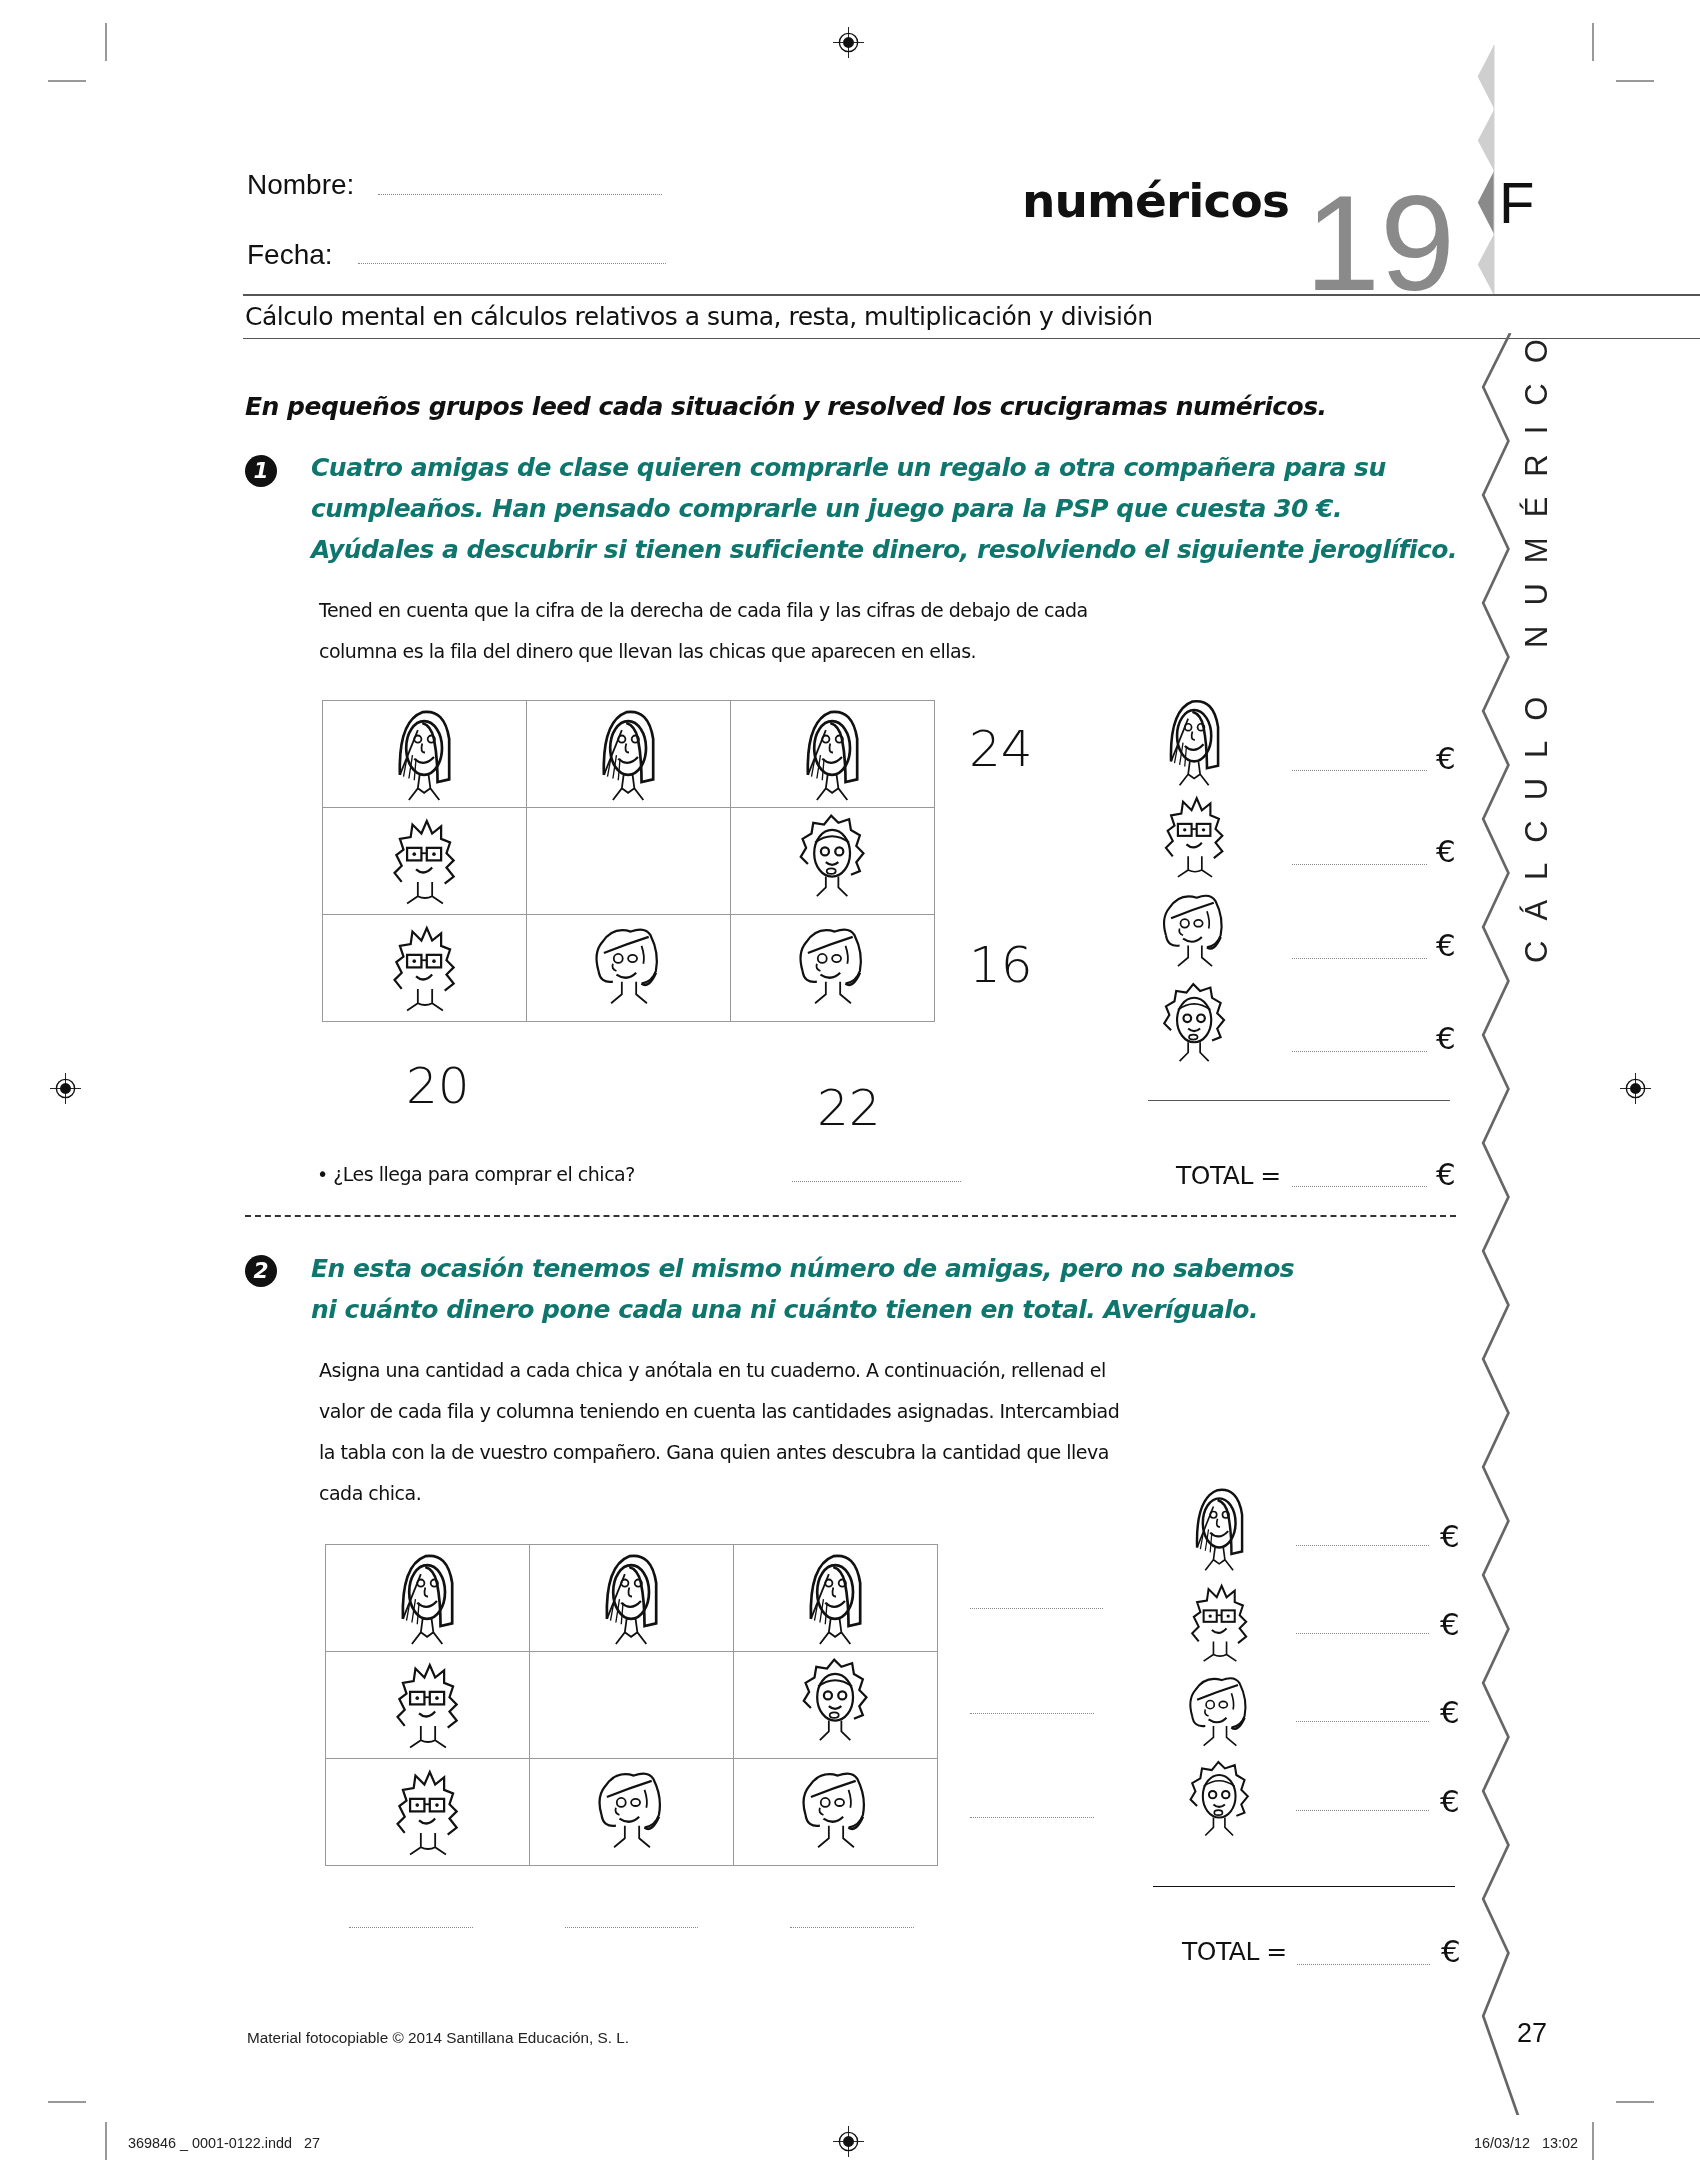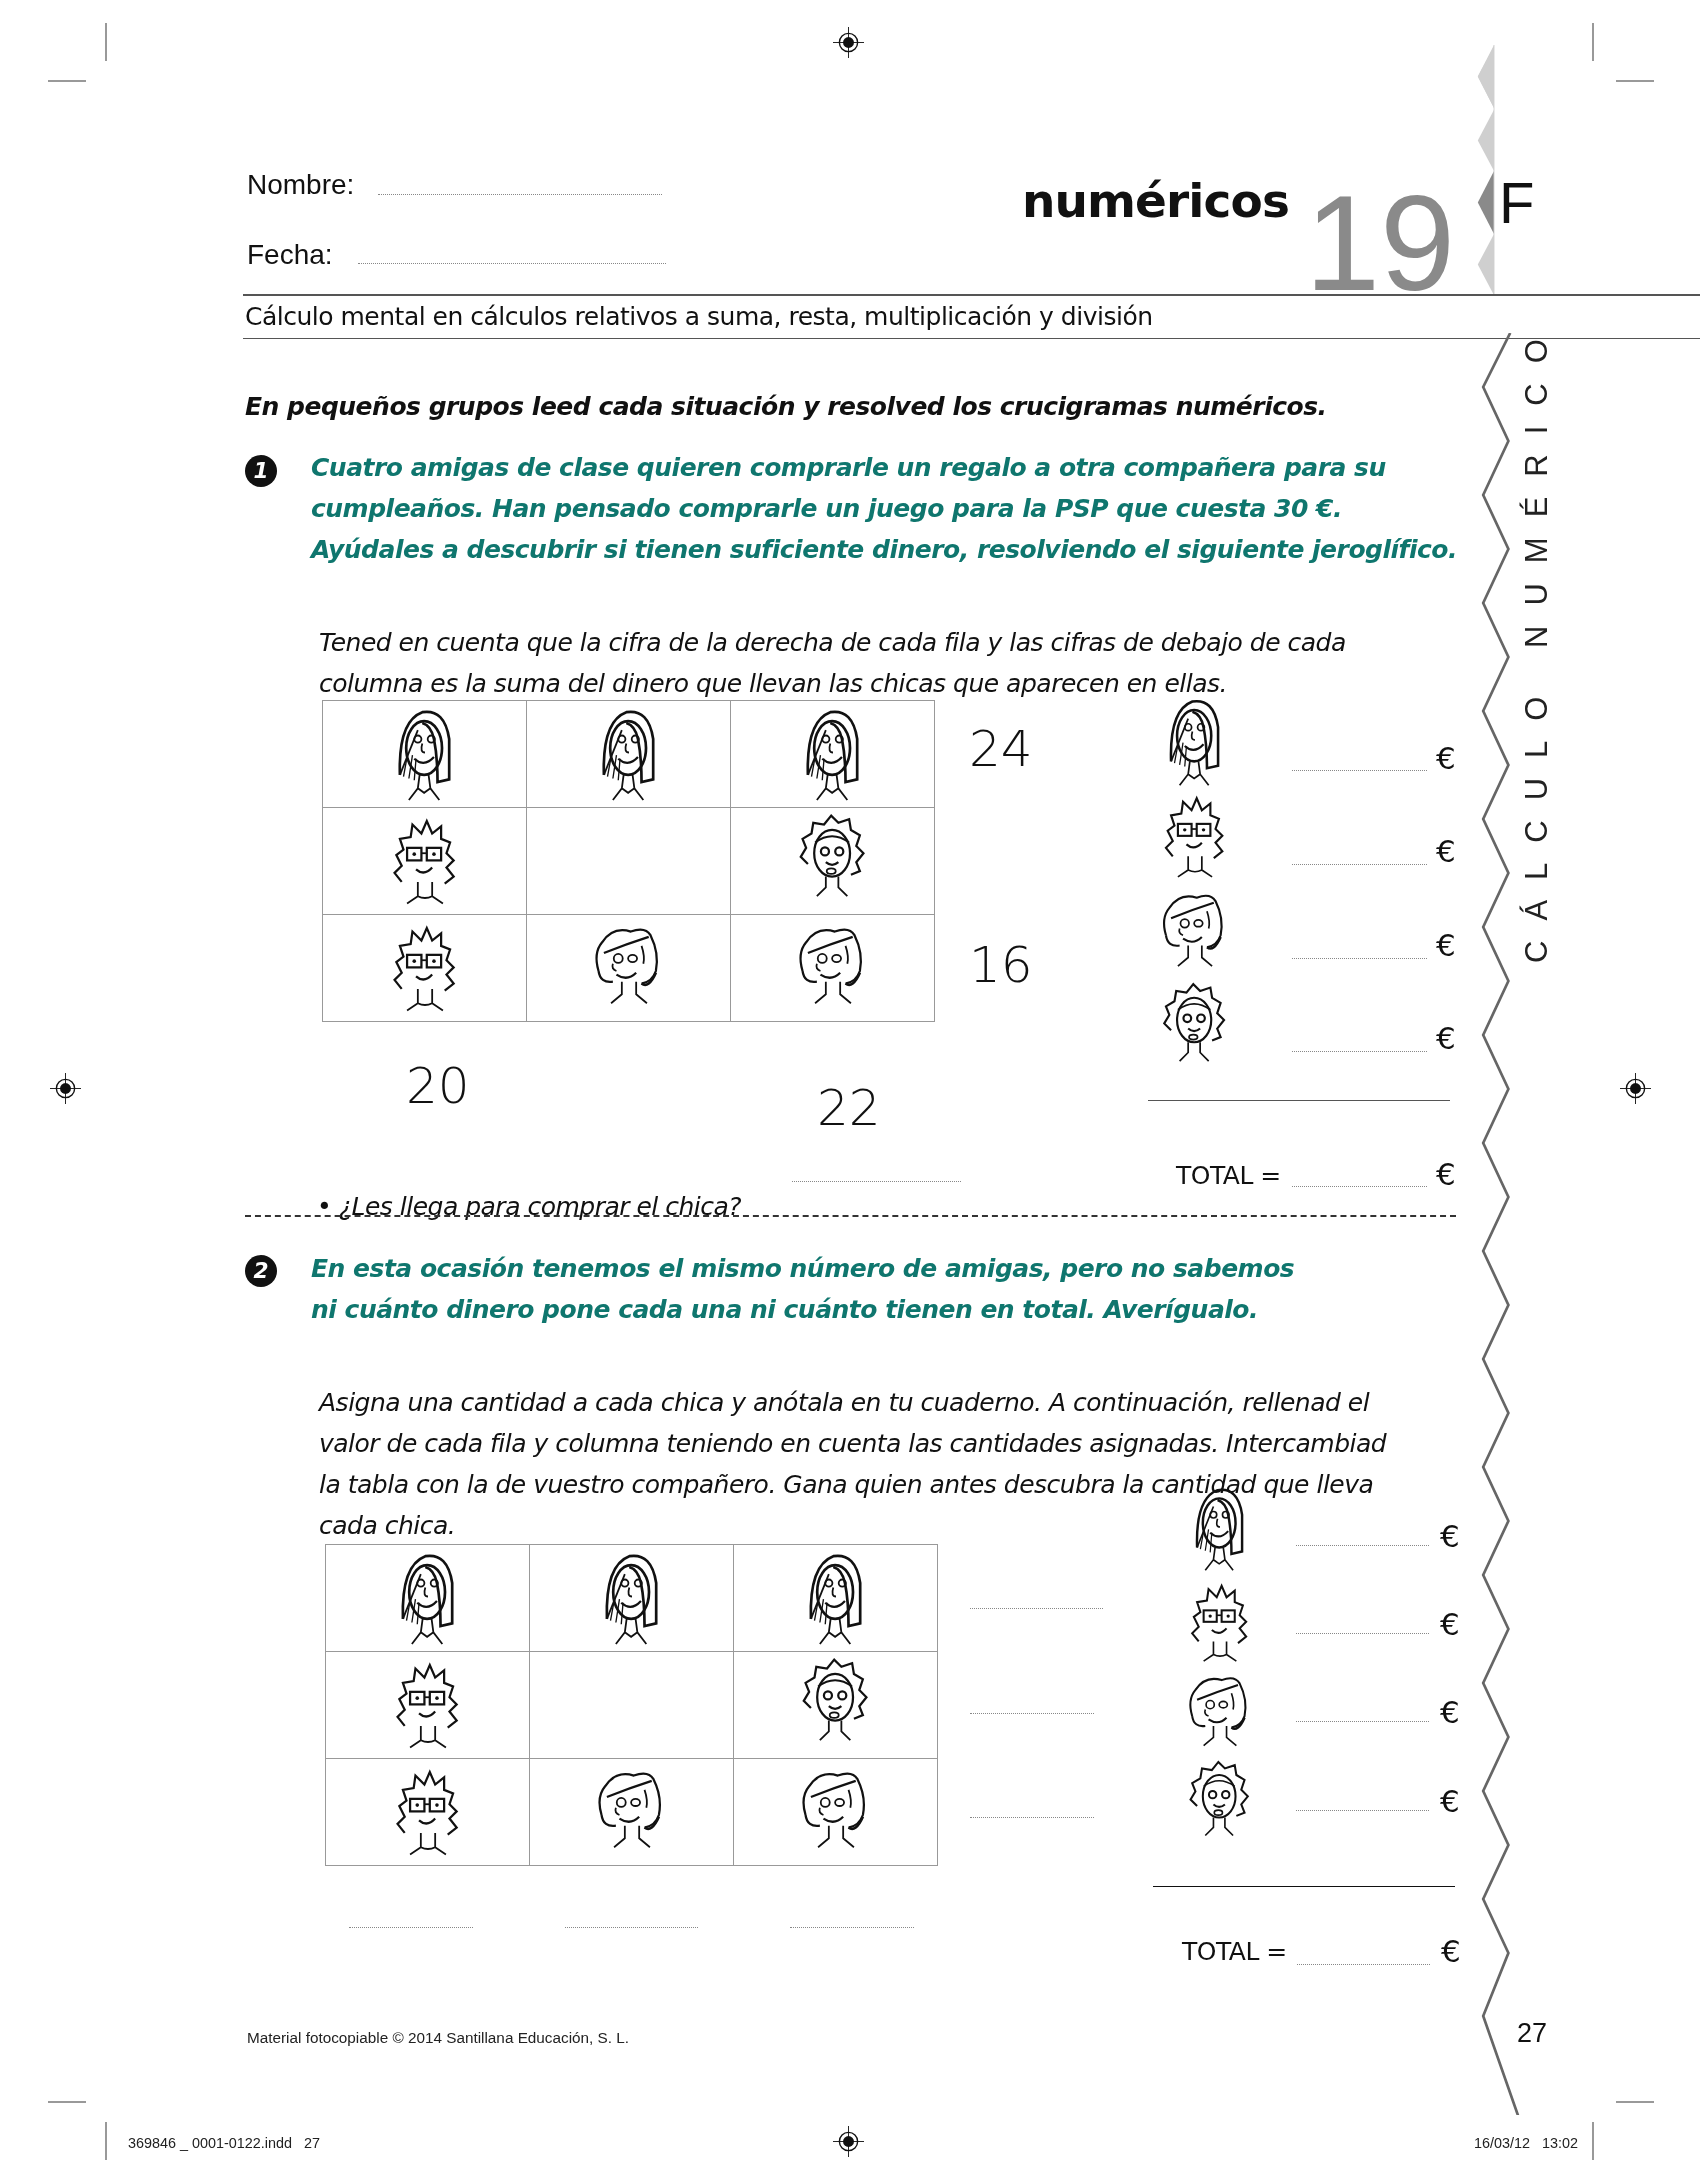--- a/index.html
+++ b/index.html
@@ -7,21 +7,21 @@
   .abs{position:absolute;}
   .dotline{border-bottom:1.8px dotted #888;height:0;}
   .name-lbl{font-family:"Liberation Sans",sans-serif;font-size:28px;color:#111;}
   .title{font-family:"DejaVu Sans",sans-serif;font-weight:bold;font-size:47px;line-height:50px;text-align:right;color:#111;letter-spacing:-0.9px;}
   .unit-num{font-family:"Liberation Sans",sans-serif;font-size:135px;color:#8a8a8a;line-height:1;}
   .unit-letter{font-family:"Liberation Sans",sans-serif;font-size:58px;color:#111;}
   .subtitle{font-family:"DejaVu Sans",sans-serif;font-size:25px;color:#111;letter-spacing:-0.5px;}
   .hr{height:0;border-top:2.7px solid #555;}
   .instr{font-family:"DejaVu Sans",sans-serif;font-style:italic;font-weight:bold;font-size:25px;color:#111;letter-spacing:-0.5px;}
   .q{font-family:"DejaVu Sans",sans-serif;font-style:italic;font-weight:bold;font-size:25px;line-height:41px;color:#0f766e;letter-spacing:-0.5px;}
-  .body-text{font-family:"DejaVu Sans",sans-serif;font-style:italic;font-size:25px;line-height:41px;color:#111;letter-spacing:-0.5px;margin-top:32px;}
+  .body-text{font-family:"DejaVu Sans",sans-serif;font-size:19px;line-height:41px;color:#111;letter-spacing:-0.5px;}
   .badge{width:32px;height:32px;border-radius:50%;background:#111;color:#fff;font-family:"DejaVu Sans",sans-serif;font-weight:bold;font-style:italic;font-size:21.6px;text-align:center;line-height:32px;}
   table.grid{border-collapse:collapse;}
   table.grid td{border:1.8px solid #999;width:203px;height:106px;text-align:center;vertical-align:middle;padding:0;}
   .hand{font-family:"DejaVu Sans",sans-serif;font-size:50px;color:#111;font-weight:300;}
   .euro{font-family:"DejaVu Sans",sans-serif;font-size:31px;color:#111;}
   .total-lbl{font-family:"DejaVu Sans",sans-serif;font-size:25px;color:#111;letter-spacing:-0.5px;}
   .side-label{font-family:"Liberation Sans",sans-serif;font-size:31px;letter-spacing:20px;color:#222;transform:rotate(-90deg);transform-origin:left top;white-space:nowrap;}
   .footer{font-family:"Liberation Sans",sans-serif;font-size:15.3px;color:#222;}
   .pagenum{font-family:"Liberation Sans",sans-serif;font-size:27px;color:#111;}
   .crop{background:#999;}
@@ -95,21 +95,21 @@
 <div class="abs instr" style="left:245px;top:392px;">En pequeños grupos leed cada situación y resolved los crucigramas numéricos.</div>
 
 <div class="abs badge" style="left:245px;top:455px;">1</div>
 <div class="abs q" style="left:311px;top:447px;width:1170px;">
   <div>Cuatro amigas de clase quieren comprarle un regalo a otra compañera para su</div>
   <div>cumpleaños. Han pensado comprarle un juego para la PSP que cuesta 30 €.</div>
   <div>Ayúdales a descubrir si tienen suficiente dinero, resolviendo el siguiente jeroglífico.</div>
 </div>
 <div class="abs body-text" style="left:319px;top:590px;width:1170px;">
   <div>Tened en cuenta que la cifra de la derecha de cada fila y las cifras de debajo de cada</div>
-  <div>columna es la suma del dinero que llevan las chicas que aparecen en ellas.</div>
+  <div>columna es la fila del dinero que llevan las chicas que aparecen en ellas.</div>
 </div>
 
 <svg width="0" height="0" style="position:absolute">
   <defs>
     <g id="face-straight">
       <path d="M20,80 Q18,20 45,10 Q70,6 75,40 L75,85 L62,88 Q62,60 58,40 Q55,25 45,22" fill="none" stroke="#111" stroke-width="3"></path>
       <path d="M20,80 Q30,55 40,30" fill="none" stroke="#111" stroke-width="2"></path>
       <path d="M24,82 L28,60 M30,84 L34,58 M36,86 L38,62" stroke="#111" stroke-width="1.5"></path>
       <ellipse cx="47" cy="50" rx="20" ry="30" fill="none" stroke="#111" stroke-width="3"></ellipse>
       <circle cx="40" cy="40" r="4" fill="none" stroke="#111" stroke-width="2"></circle>

